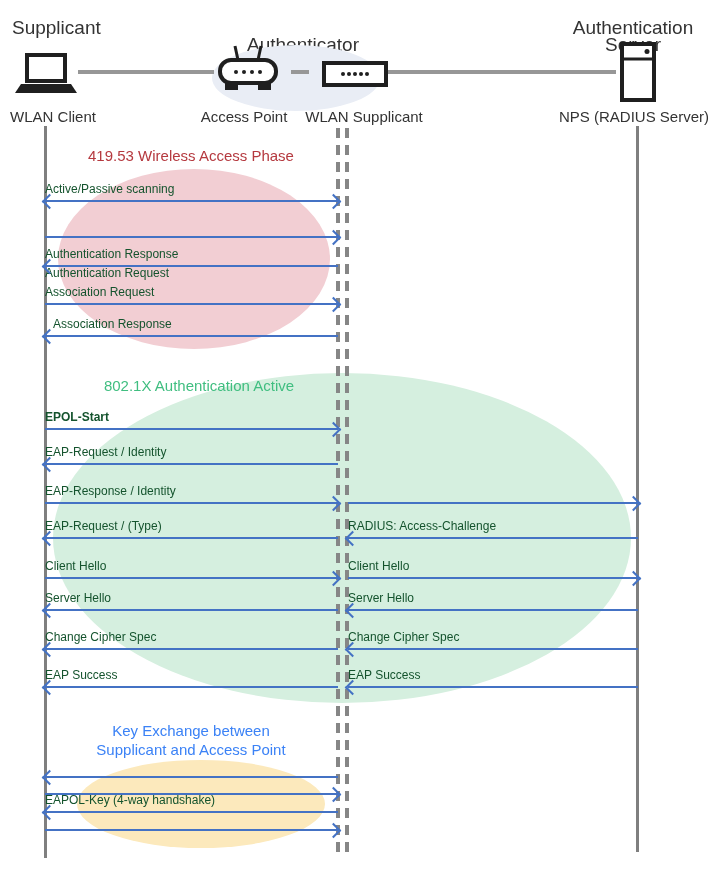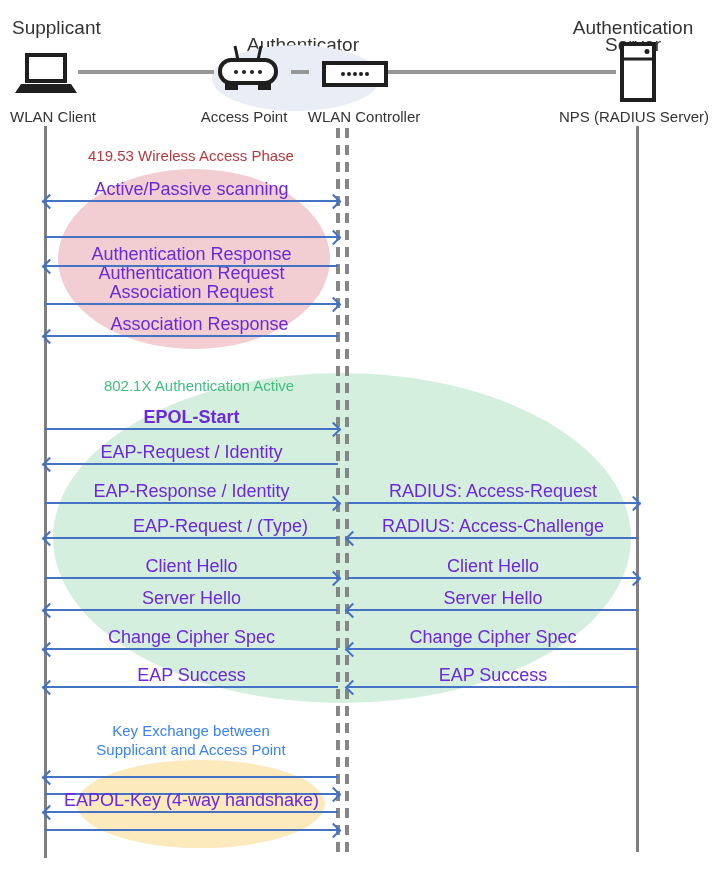--- a/index.html
+++ b/index.html
@@ -21,21 +21,21 @@
   .phase-ellipse{position:absolute;border-radius:50%;z-index:1;}
   .phase-ellipse.e0{left:58px;top:169px;width:272px;height:180px;}
   .phase-ellipse.e1{left:53px;top:373px;width:578px;height:330px;}
   .phase-ellipse.e2{left:77px;top:760px;width:248px;height:88px;}
   .phase-title{position:absolute;font-size:15px;line-height:19px;text-align:center;white-space:pre-line;z-index:3;}
   .phase-title.p0{left:80px;top:146px;width:222px;}
   .phase-title.p1{left:88px;top:376px;width:222px;}
   .phase-title.p2{left:88px;top:721px;width:206px;}
   
   #messages-layer{position:absolute;left:0;top:0;width:100%;height:100%;z-index:3;}
-  .msg-label{position:absolute;height:18px;line-height:18px;font-size:18px;text-align:center;color:#6d28d9;}
+  .msg-label{position:absolute;height:18px;line-height:18px;font-size:12px;color:#14532d;}
   .arrow{position:absolute;height:2px;background:var(--arrow);}
   .chev{position:absolute;width:9px;height:9px;
     border-top:2.5px solid var(--arrow);border-right:2.5px solid var(--arrow);top:-4.5px;}
   .chev.r{right:-1px;transform:rotate(45deg);}
   .chev.l{left:-1px;transform:rotate(-135deg);}
 </style>
 </head>
 <body>
 
 <div class="stage">
@@ -82,21 +82,21 @@
   <span class="icon-box" style="left:620px;top:42px;width:36px;height:60px;">
     <svg width="36" height="60" viewBox="0 0 36 60">
       <rect x="2" y="2" width="32" height="56" fill="#ffffff" stroke="#1f1f1f" stroke-width="4"></rect>
       <line x1="2" y1="17" x2="34" y2="17" stroke="#1f1f1f" stroke-width="3"></line>
       <circle cx="27" cy="9.5" r="2.5" fill="#1f1f1f"></circle>
     </svg>
   </span>
 
   <div class="device-label" style="left:8px;top:108px;width:90px;">WLAN Client</div>
   <div class="device-label" style="left:194px;top:108px;width:100px;">Access Point</div>
-  <div class="device-label" style="left:304px;top:108px;width:120px;">WLAN Controller</div>
+  <div class="device-label" style="left:304px;top:108px;width:120px;">WLAN Supplicant</div>
   <div class="device-label" style="left:554px;top:108px;width:160px;">NPS (RADIUS Server)</div>
 
   <div class="lifeline" style="left:44px;height:732px;"></div>
   <div class="dashline" style="left:336px;height:728px;"></div>
   <div class="dashline" style="left:345px;height:728px;"></div>
   <div class="lifeline" style="left:636px;height:726px;"></div>
 
   <div class="phase-ellipse e0" style="background: rgb(242, 206, 211);"></div>
   <div class="phase-ellipse e1" style="background: rgb(213, 239, 223);"></div>
   <div class="phase-ellipse e2" style="background: rgb(252, 233, 188);"></div>
@@ -133,25 +133,24 @@
         <span class="chev r"></span>
       </div>
       <div class="msg-label" style="left: 45px; width: 293px; top: 443px;">EAP-Request / Identity</div>
       <div class="arrow" style="left: 45px; width: 293px; top: 463px;">
         <span class="chev l"></span>
       </div>
       <div class="msg-label" style="left: 45px; width: 293px; top: 482px;">EAP-Response / Identity</div>
       <div class="arrow" style="left: 45px; width: 293px; top: 502px;">
         <span class="chev r"></span>
       </div>
-      <div class="msg-label" style="left: 348px; width: 290px; top: 482px;">RADIUS: Access-Request</div>
       <div class="arrow" style="left: 348px; width: 290px; top: 502px;">
         <span class="chev r"></span>
       </div>
-      <div class="msg-label" style="left: 45px; width: 293px; top: 517px; padding-left: 29px;">EAP-Request / (Type)</div>
+      <div class="msg-label" style="left: 45px; width: 293px; top: 517px;">EAP-Request / (Type)</div>
       <div class="arrow" style="left: 45px; width: 293px; top: 537px;">
         <span class="chev l"></span>
       </div>
       <div class="msg-label" style="left: 348px; width: 290px; top: 517px;">RADIUS: Access-Challenge</div>
       <div class="arrow" style="left: 348px; width: 290px; top: 537px;">
         <span class="chev l"></span>
       </div>
       <div class="msg-label" style="left: 45px; width: 293px; top: 557px;">Client Hello</div>
       <div class="arrow" style="left: 45px; width: 293px; top: 577px;">
         <span class="chev r"></span>

